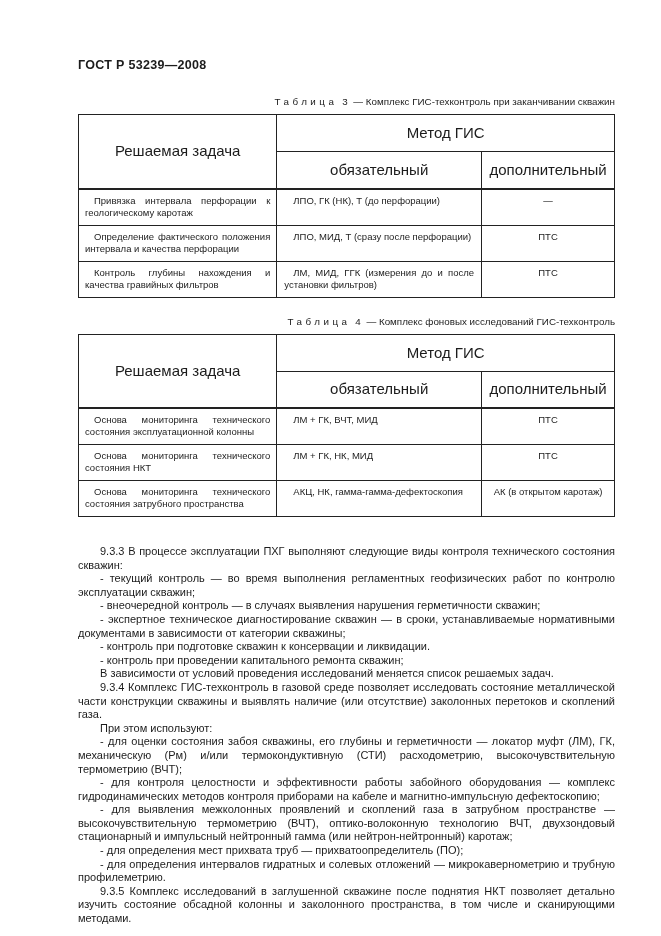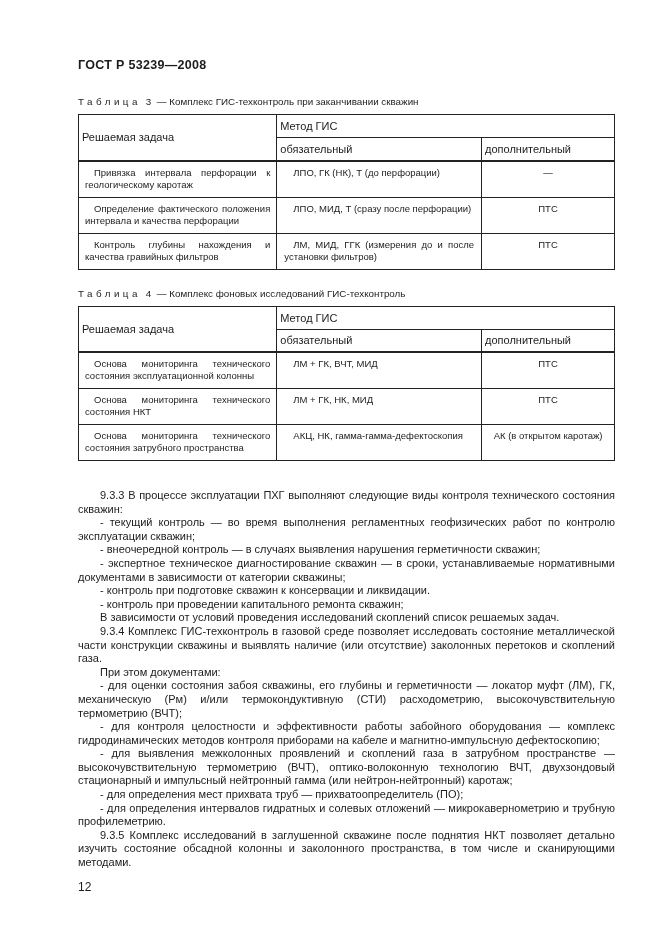--- a/index.html
+++ b/index.html
@@ -14,42 +14,43 @@
   .page { position:absolute; inset:0; background:#fff;border-radius:23px; }
   .content { margin-left:78px; width:537px; }
 
   .doc-header {
     margin-top:58px;
     font-weight:bold;
     font-size:12.5px;
     letter-spacing:0.3px;
   }
 
-  .table-label { font-size:9.8px; margin-bottom:7px; }
+  .table-label { font-size:9.8px; margin-bottom:7px;text-align:right; }
   .table-label-3 { margin-top:24px; }
   .table-label-4 { margin-top:18px; }
   .table-label .word { letter-spacing:3.5px; }
   .table-label .num { margin-left:2px; margin-right:3px; }
 
   table.gost {
     width:100%;
     border-collapse:collapse;
     table-layout:fixed;
     font-size:9.5px;
     line-height:12px;
   }
   table.gost td { border:1px solid #222; vertical-align:top; }
   table.gost col.c1 { width:37%; }
   table.gost col.c2 { width:38.2%; }
   table.gost col.c3 { width:24.8%; }
   table.gost thead td {
+    text-align:center;
     vertical-align:middle;
-    font-size:11px;
+    font-size:15px;
     padding:4px 3px;
-    height:23px;
+    height:37px;
   }
   table.gost tbody tr:first-child td { border-top:2px solid #222; }
   td.task { text-align:justify; padding:5px 6px 6px 6px; text-indent:9px; }
   td.mand { text-align:justify; padding:5px 7px 6px 7px; text-indent:9px; }
   td.addl { text-align:center;  padding:5px 6px 6px 6px; }
 
   .body-text {
     margin-top:28px;
     font-size:11px;
     line-height:13.6px;
@@ -147,23 +148,23 @@
       </tbody>
     </table>
 
     <div class="body-text">
       <p>9.3.3 В процессе эксплуатации ПХГ выполняют следующие виды контроля технического состояния скважин:</p>
       <p>- текущий контроль — во время выполнения регламентных геофизических работ по контролю эксплуатации скважин;</p>
       <p>- внеочередной контроль — в случаях выявления нарушения герметичности скважин;</p>
       <p>- экспертное техническое диагностирование скважин — в сроки, устанавливаемые нормативными документами в зависимости от категории скважины;</p>
       <p>- контроль при подготовке скважин к консервации и ликвидации.</p>
       <p>- контроль при проведении капитального ремонта скважин;</p>
-      <p>В зависимости от условий проведения исследований скоплений список решаемых задач.</p>
+      <p>В зависимости от условий проведения исследований меняется список решаемых задач.</p>
       <p>9.3.4 Комплекс ГИС-техконтроль в газовой среде позволяет исследовать состояние металлической части конструкции скважины и выявлять наличие (или отсутствие) заколонных перетоков и скоплений газа.</p>
-      <p>При этом документами:</p>
+      <p>При этом используют:</p>
       <p>- для оценки состояния забоя скважины, его глубины и герметичности — локатор муфт (ЛМ), ГК, механическую (Рм) и/или термокондуктивную (СТИ) расходометрию, высокочувствительную термометрию (ВЧТ);</p>
       <p>- для контроля целостности и эффективности работы забойного оборудования — комплекс гидродинамических методов контроля приборами на кабеле и магнитно-импульсную дефектоскопию;</p>
       <p>- для выявления межколонных проявлений и скоплений газа в затрубном пространстве — высокочувствительную термометрию (ВЧТ), оптико-волоконную технологию ВЧТ, двухзондовый стационарный и импульсный нейтронный гамма (или нейтрон-нейтронный) каротаж;</p>
       <p>- для определения мест прихвата труб — прихватоопределитель (ПО);</p>
       <p>- для определения интервалов гидратных и солевых отложений — микрокавернометрию и трубную профилеметрию.</p>
       <p>9.3.5 Комплекс исследований в заглушенной скважине после поднятия НКТ позволяет детально изучить состояние обсадной колонны и заколонного пространства, в том числе и сканирующими методами.</p>
     </div>
 
     <div class="page-number">12</div>
 

